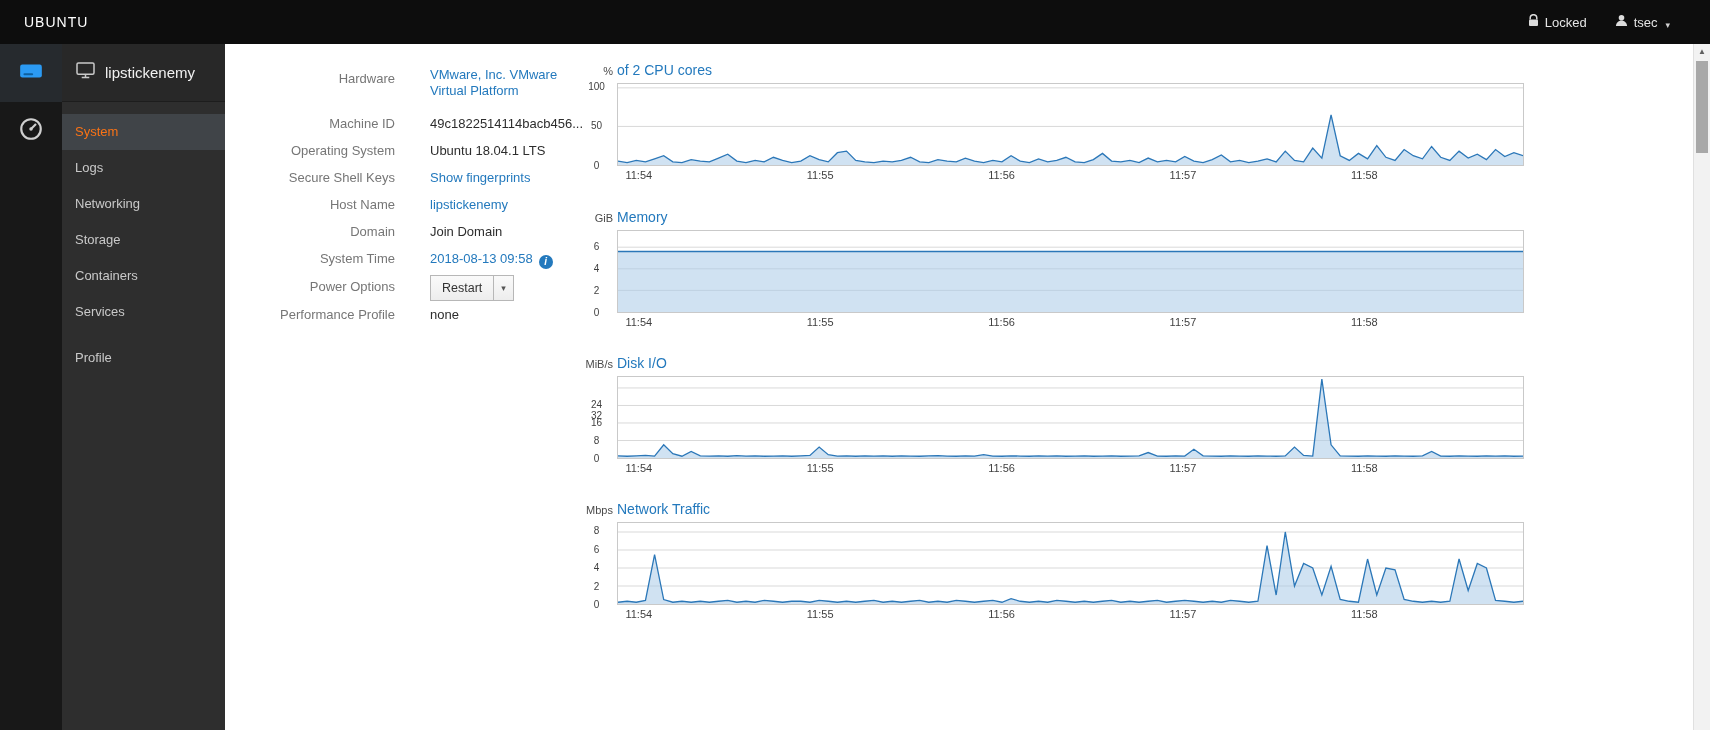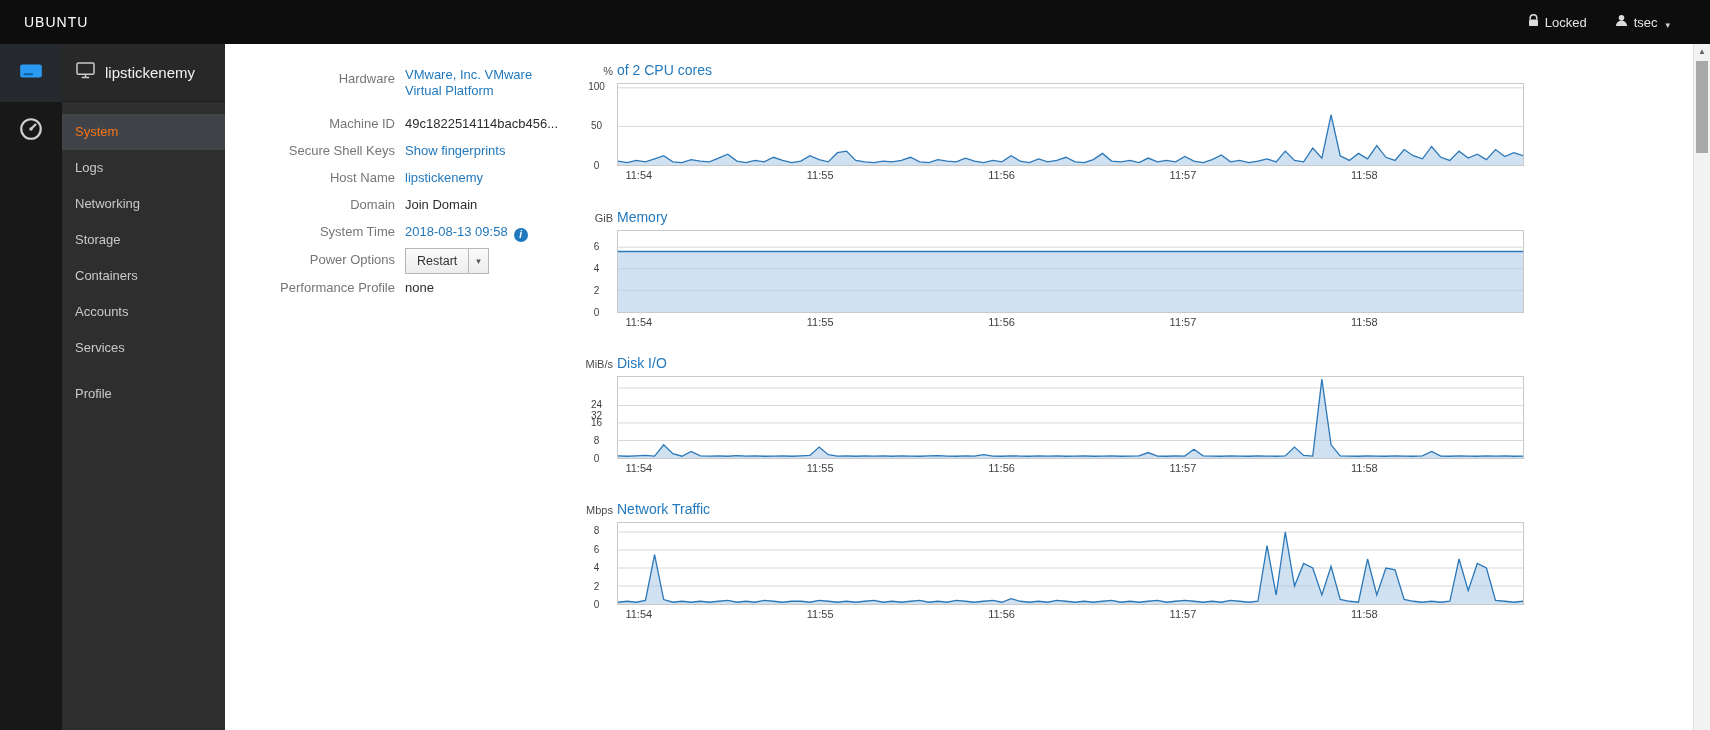--- a/index.html
+++ b/index.html
@@ -33,21 +33,21 @@
   .menu-item { height:36px; line-height:36px; padding-left:13px; font-size:13px;
                color:#c9c9c9; cursor:pointer; }
   .menu-item.active { background:#404448; color:#f97316; }
   .menu-item.gap { margin-top:10px; }
 
   
   .main { position:absolute; top:44px; left:225px; width:1468px; height:686px; background:#fff; }
 
   
   .sysinfo { position:absolute; left:0; top:21px; width:400px; font-size:13px; }
-  .irow { display:flex; line-height:27px; align-items:flex-start; }
+  .irow { display:flex; line-height:27px; align-items:flex-start;gap:25px; }
   .irow.vcenter { align-items:center; }
   .lbl { width:180px; flex:none; text-align:right; color:#767676; padding-right:10px; }
   .val { color:#2d2d2d; }
   a.link { color:var(--link,#2379bd); text-decoration:none; cursor:pointer; }
   .hw-link { display:inline-block; max-width:150px; line-height:16px; padding-top:2px; }
   .hardware-row { margin-bottom:6px; }
   .info-badge { display:inline-block; width:14px; height:14px; border-radius:50%;
                 background:var(--link,#2379bd); color:#fff; font-size:10px; line-height:14px;
                 text-align:center; margin-left:6px; vertical-align:-2px; cursor:pointer;
                 font-style:italic; font-weight:bold; }
@@ -138,36 +138,39 @@
           </svg>
       </span>
       <span class="hostname">lipstickenemy</span>
     </div>
     <nav class="menu">
       <div class="menu-item active">System</div>
       <div class="menu-item">Logs</div>
       <div class="menu-item">Networking</div>
       <div class="menu-item">Storage</div>
       <div class="menu-item">Containers</div>
-      <div class="menu-item">Accounts</div>
       <div class="menu-item">Services</div>
       <div class="menu-item gap">Profile</div>
     </nav>
   </aside>
 
   <main class="main">
 
     <section class="sysinfo">
       <div class="irow hardware-row">
         <div class="lbl">Hardware</div>
         <div class="val"><a class="link hw-link">VMware, Inc. VMware Virtual Platform</a></div>
       </div>
       <div class="irow">
         <div class="lbl">Machine ID</div>
         <div class="val">49c1822514114bacb456...</div>
+      </div>
+      <div class="irow">
+        <div class="lbl">Operating System</div>
+        <div class="val">Ubuntu 18.04.1 LTS</div>
       </div>
       <div class="irow">
         <div class="lbl">Secure Shell Keys</div>
         <div class="val"><a class="link">Show fingerprints</a></div>
       </div>
       <div class="irow">
         <div class="lbl">Host Name</div>
         <div class="val"><a class="link">lipstickenemy</a></div>
       </div>
       <div class="irow">

